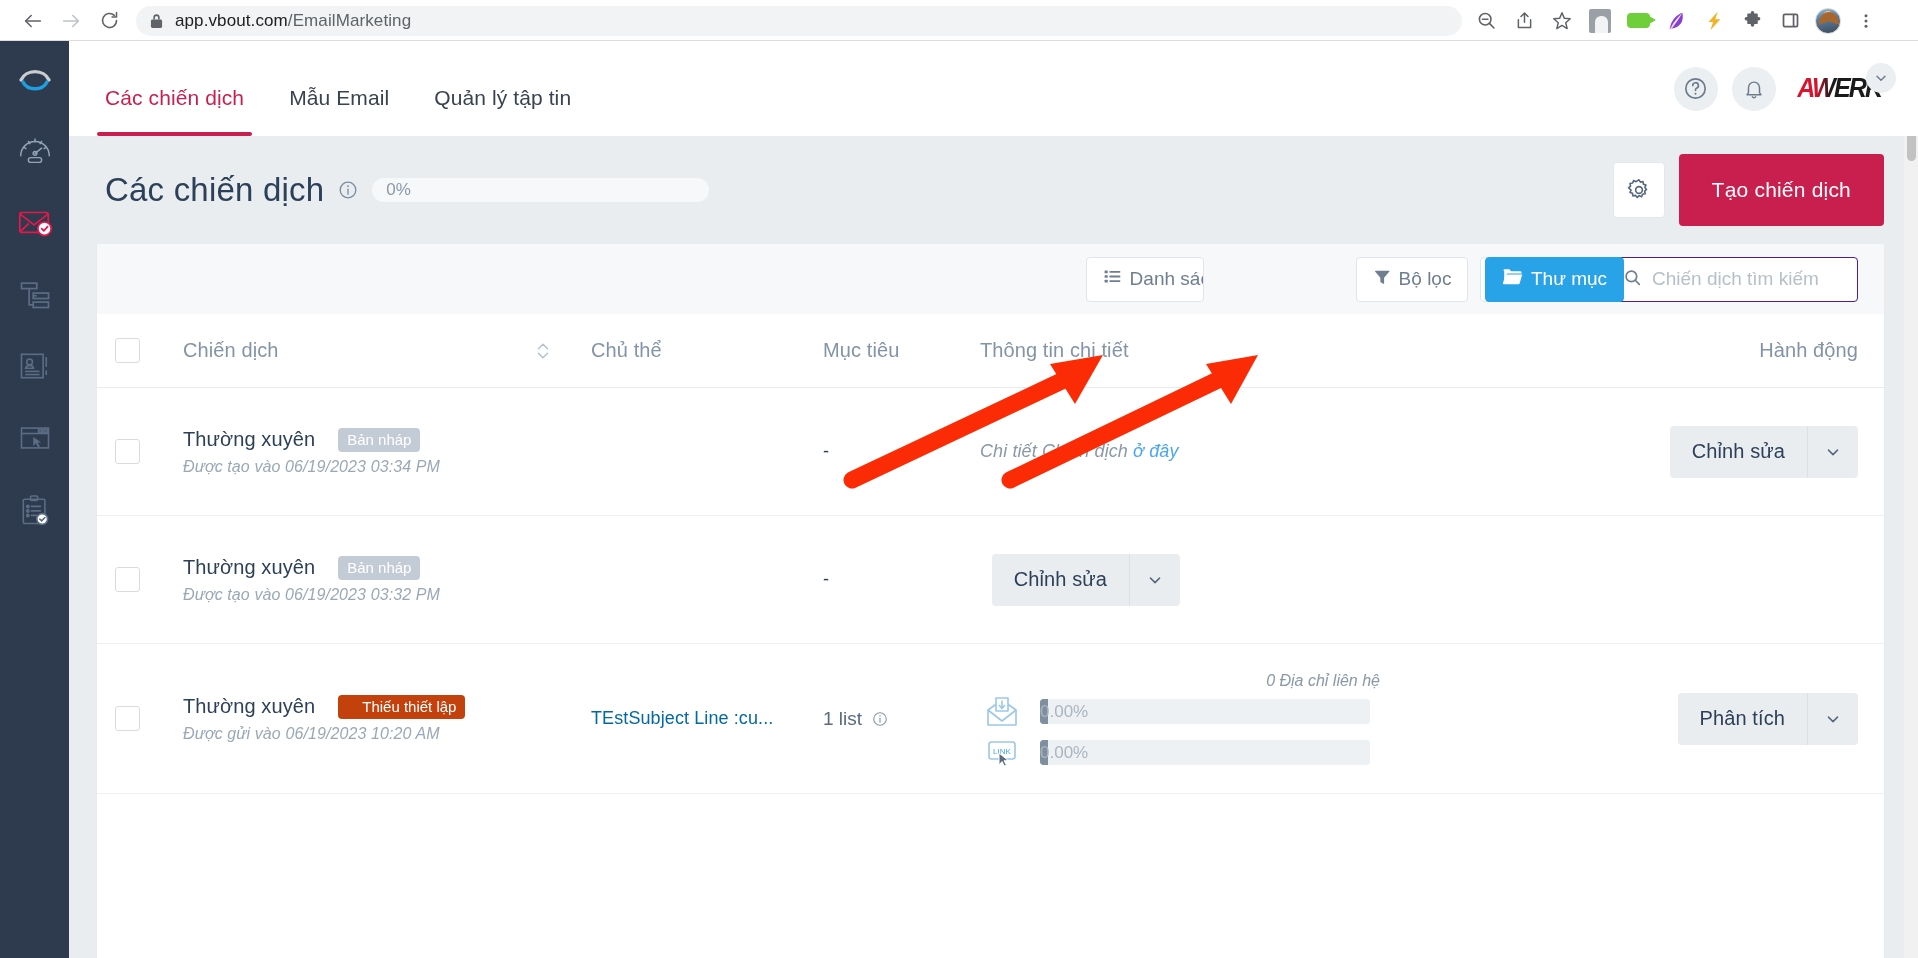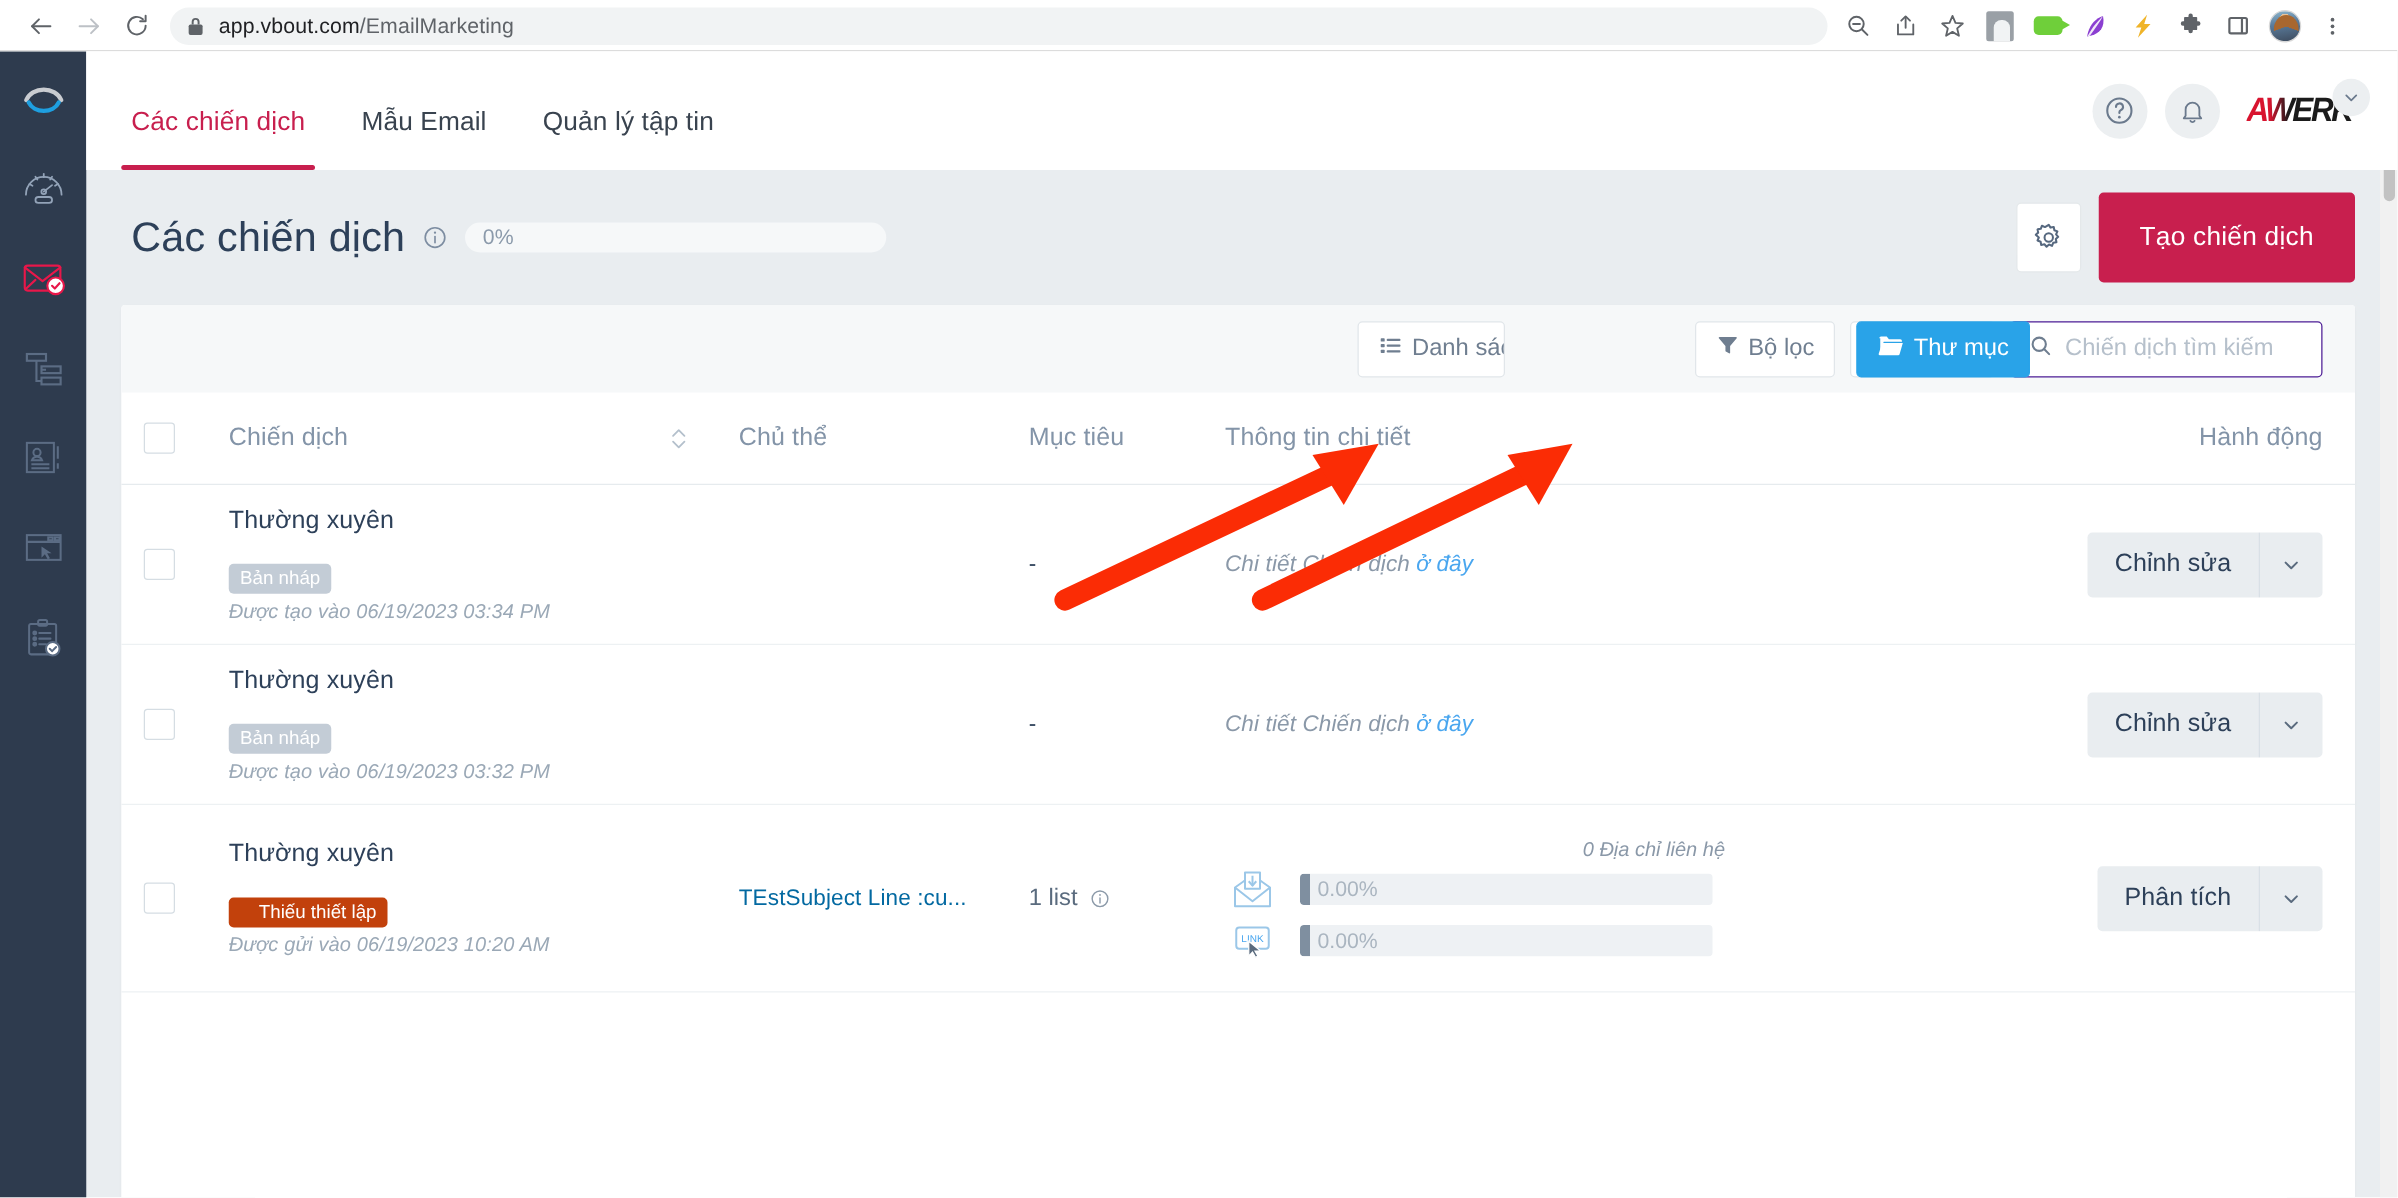--- a/index.html
+++ b/index.html
@@ -358,21 +358,21 @@
   }
   .th.right { text-align: right; width: 100%; }
 
   .camp-name {
     font-size: 20px;
     color: #29a3e8;
     margin-bottom: 8px;
     display: block;
     letter-spacing: .1px;
   }
-  .camp-line { display: flex; align-items: flex-start; gap: 23px; margin-bottom: 6px; flex-direction: column; }
+  .camp-line { display: flex; align-items: center; gap: 23px; margin-bottom: 6px; }
   .camp-type { font-size: 20px; color: #2d4059; letter-spacing: .1px; }
   .badge {
     font-size: 15px;
     color: #ffffff;
     border-radius: 4px;
     padding: 4px 9px 5px;
     line-height: 1;
     white-space: nowrap;
   }
   .badge.draft { background: #c3ccd6; }
@@ -421,21 +421,20 @@
   .bar .fill {
     position: absolute; left: 0; top: 0; bottom: 0;
     width: 8px;
     background: #7f8fa0;
     border-radius: 3px 0 0 3px;
   }
   .bar .lbl {
     position: relative;
     font-size: 17px;
     color: #aab5c0;
-    padding-left: 14px;
   }
 
   
   .act-btn {
     display: flex;
     height: 52px;
     border-radius: 4px;
     overflow: hidden;
     background: #e9edf0;
     cursor: pointer;
@@ -819,23 +818,20 @@
             <div class="c-camp">
               <div class="camp-line">
                 <span class="camp-type">Thường xuyên</span>
                 <span class="badge draft">Bản nháp</span>
               </div>
               <div class="camp-sub">Được tạo vào 06/19/2023 03:32 PM</div>
             </div>
             <div class="c-sort"></div>
             <div class="c-subj"><span class="cell-txt"></span></div>
             <div class="c-goal"><span class="cell-dash">-</span></div>
-            <div class="c-detail">
-              <span class="detail-link"><span>Chi tiết Chiến dịch </span><span class="blue">ở đây</span></span>
-            </div>
             <div class="c-action">
               <div class="act-btn">
                 <span class="main">Chỉnh sửa</span>
                 <span class="caret">
                   <svg width="18" height="18" viewBox="0 0 24 24" fill="none" stroke="currentColor" stroke-width="2.1" stroke-linecap="round" stroke-linejoin="round">
                       <polyline points="6,9.5 12,15.5 18,9.5"></polyline>
                     </svg>
                 </span>
               </div>
             </div>

